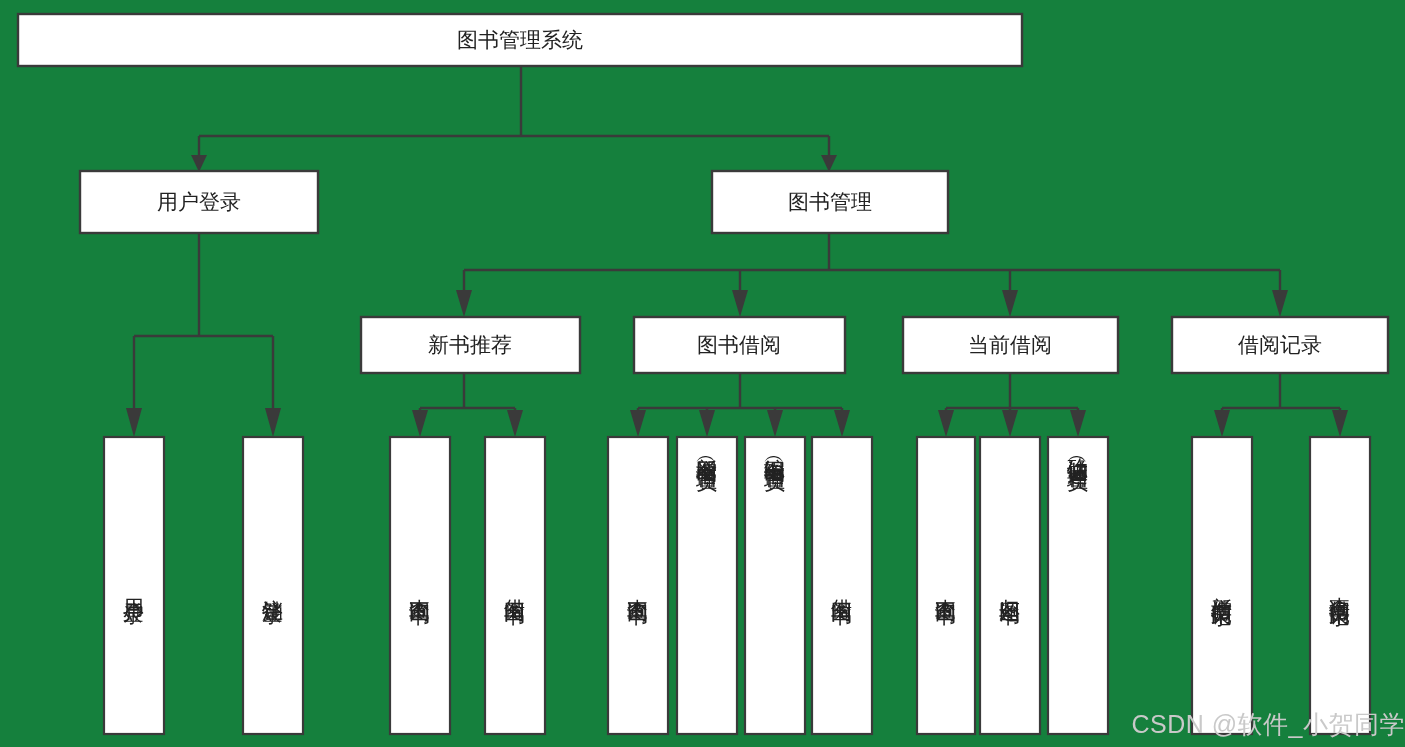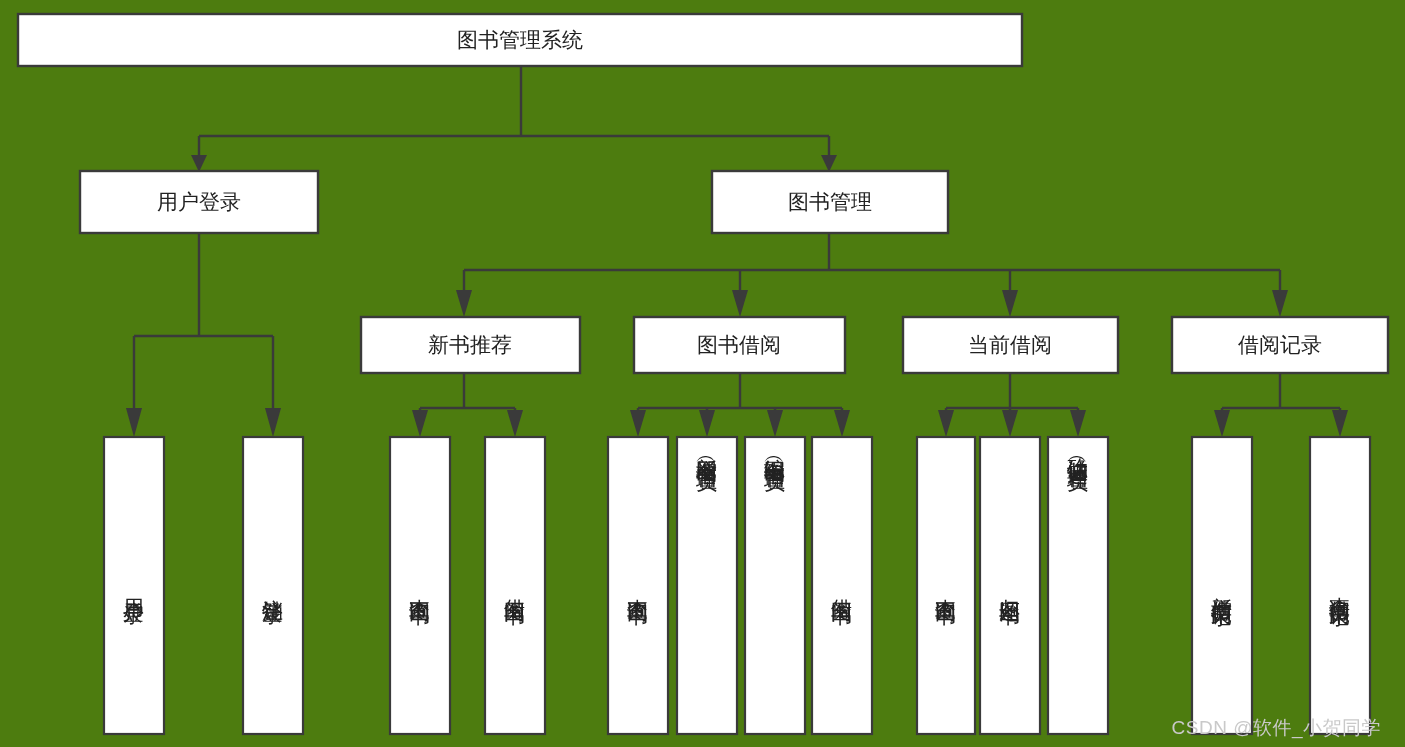--- a/index.html
+++ b/index.html
@@ -7,21 +7,21 @@
     padding: 0;
     background: #ffffff;
   }
   body {
     font-family: "Liberation Sans", "DejaVu Sans", sans-serif;
   }
   #diagram-root {
     position: relative;
     width: 1405px;
     height: 747px;
-    background: #4d7c0f;
+    background: #15803d;
     overflow: hidden;
   }
   svg#flow-svg {
     position: absolute;
     left: 0;
     top: 0;
     width: 1405px;
     height: 747px;
   }
   .node-rect {
@@ -66,24 +66,24 @@
     display: flex;
     align-items: flex-start;
     justify-content: center;
     pointer-events: none;
   }
   .vlabel-wrap.center-v {
     align-items: center;
   }
   .watermark {
     position: absolute;
-    right: 24px;
+    right: 0;
     bottom: 6px;
     font-family: "Liberation Sans", "DejaVu Sans", sans-serif;
-    font-size: 19px;
+    font-size: 25px;
     color: #c9c9c9;
     letter-spacing: 0.5px;
     white-space: nowrap;
   }
 </style>
 </head>
 <body>
 
 <div id="diagram-root">
 

